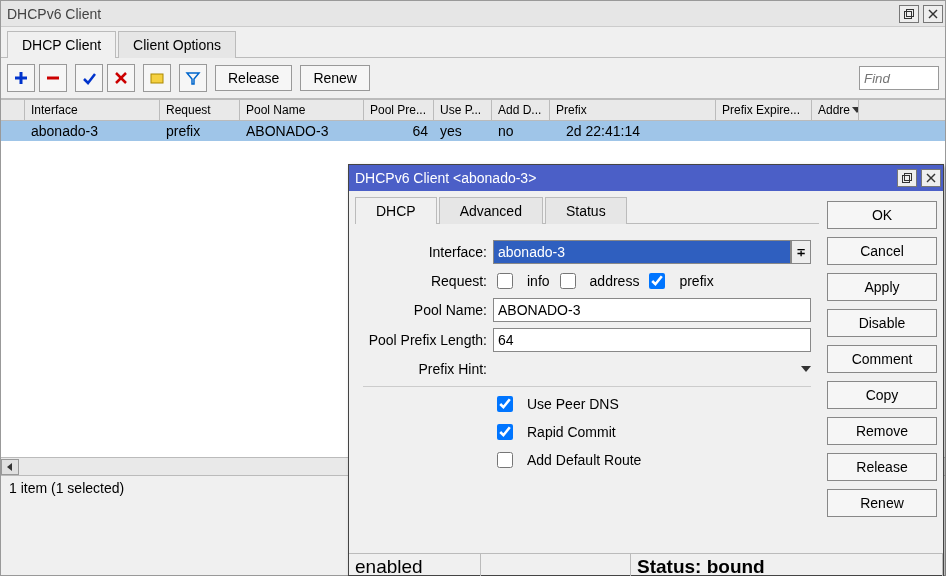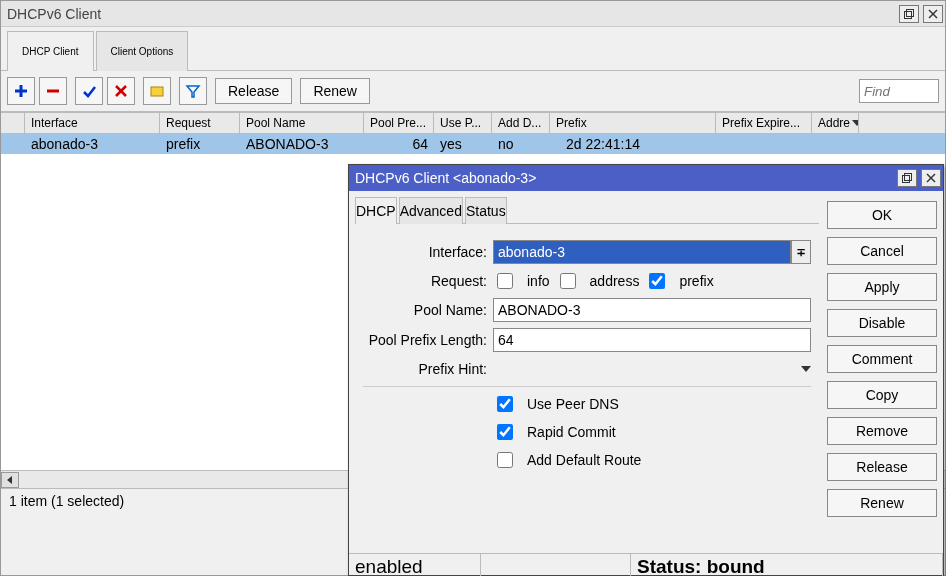--- a/index.html
+++ b/index.html
@@ -3,21 +3,21 @@
 <meta charset="utf-8">
 <style>
   * { box-sizing: border-box; font-family: Arial, sans-serif; }
   body { margin: 0; background: #f0f0f0; width: 946px; height: 576px; overflow: hidden; font-size: 13px; }
   .main-window { position: absolute; top:0; left:0; width: 946px; height: 576px; background: #f0f0f0; border: 1px solid #999; }
   .titlebar { background: #e6e6e6; display: flex; align-items: center; height: 26px; border-bottom: 1px solid #ccc; padding-left: 6px; }
   .titlebar .title { flex: 1; color: #444; font-size: 14px; }
   .titlebar .winbtn, .dlg-titlebar .winbtn { width: 20px; height: 18px; border: 1px solid #777; background: #eee; display: flex; align-items: center; justify-content: center; margin: 2px; cursor: pointer; }
   .winbtn svg { width: 12px; height: 12px; }
   .tabs { display: flex; margin: 4px 0 0 6px; }
-  .tab { padding: 14px 14px; border: 1px solid #bbb; border-bottom: none; background: #e6e6e6; margin-right: 2px; cursor: pointer; font-size: 10px; }
+  .tab { padding: 5px 14px; border: 1px solid #bbb; border-bottom: none; background: #e6e6e6; margin-right: 2px; cursor: pointer; font-size: 14px; }
   .tab.active { background: #f0f0f0; }
   .tab-border { border-top: 1px solid #bbb; margin-top: -1px; }
   .toolbar { display: flex; padding: 6px; gap: 4px; align-items: center; border-bottom: 1px solid #bbb; }
   .tbtn { width: 28px; height: 28px; border: 1px solid #999; background: #f6f6f6; display: flex; align-items: center; justify-content: center; cursor: pointer; }
   .tbtn.separator { margin-left: 4px; }
   .textbtn { padding: 4px 12px; border: 1px solid #999; background: #f6f6f6; cursor: pointer; margin-left: 4px; font-size: 14px; }
   .toolbar .spacer { flex: 1; }
   .find-box { border: 1px solid #999; background: #fff; width: 80px; height: 24px; padding: 2px 4px; color: #999; font-style: italic; }
   .table { border-top: 1px solid #bbb; }
   .table-header { display: flex; background: #e9e9e9; border-bottom: 1px solid #bbb; font-size: 12px; }
@@ -28,21 +28,21 @@
   .hscroll { display: flex; height: 18px; background: #e9e9e9; border-top: 1px solid #bbb; align-items: center; }
   .hscroll .arrow { width: 18px; height: 16px; border: 1px solid #999; background: #e0e0e0; display:flex; align-items:center; justify-content:center; }
   .status { padding: 4px 8px; border-top: 1px solid #bbb; font-size: 14px; }
   
   .dialog { position: absolute; left: 348px; top: 164px; width: 596px; height: 412px; background: #f0f0f0; border: 1px solid #444; box-shadow: 2px 2px 4px rgba(0,0,0,0.3); }
   .dlg-titlebar { background: #4b5fc7; color: #fff; display: flex; align-items: center; height: 26px; padding-left: 6px; }
   .dlg-titlebar .title { flex: 1; font-size: 14px; }
   .dlg-body { padding: 6px; display: flex; height: calc(100% - 26px - 22px); }
   .dlg-left { flex: 1; padding-right: 8px; }
   .dlg-tabs { display: flex; }
-  .dlg-tab { padding: 5px 0; border: 1px solid #bbb; border-bottom: none; background: #e6e6e6; margin-right: 2px; cursor: pointer; font-size: 14px; }
+  .dlg-tab { padding: 5px 20px; border: 1px solid #bbb; border-bottom: none; background: #e6e6e6; margin-right: 2px; cursor: pointer; font-size: 14px; }
   .dlg-tab.active { background: #f0f0f0; }
   .dlg-form { border: 1px solid #bbb; padding: 10px 8px 6px 8px; margin-top: -1px; }
   .form-row { display: flex; align-items: center; margin: 6px 0; }
   .form-label { width: 130px; text-align: right; padding-right: 6px; font-size: 14px; }
   .form-field { flex: 1; display: flex; align-items: center; gap: 6px; }
   .form-field input[type=text] { flex: 1; border: 1px solid #888; padding: 3px 4px; font-size: 14px; }
   .select { display: flex; align-items: center; flex: 1; }
   .select input { flex: 1; border: 1px solid #888; border-right: none; padding: 3px 4px; font-size: 14px; }
   .select.selected input { background: #2f5fbf; color: #fff; }
   .select .dropbtn { width: 20px; height: 24px; border: 1px solid #888; display:flex; align-items:center; justify-content:center; background:#eee; cursor:pointer; }

